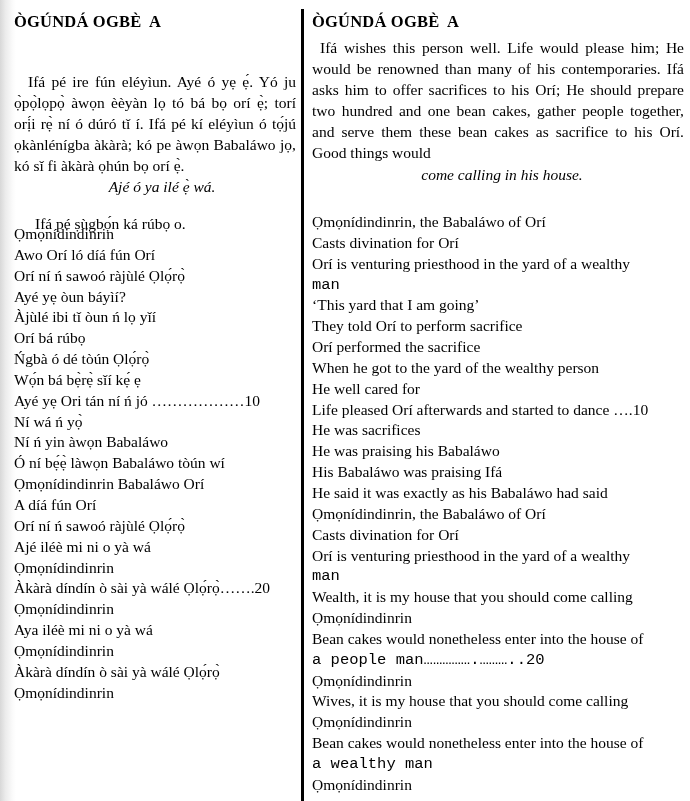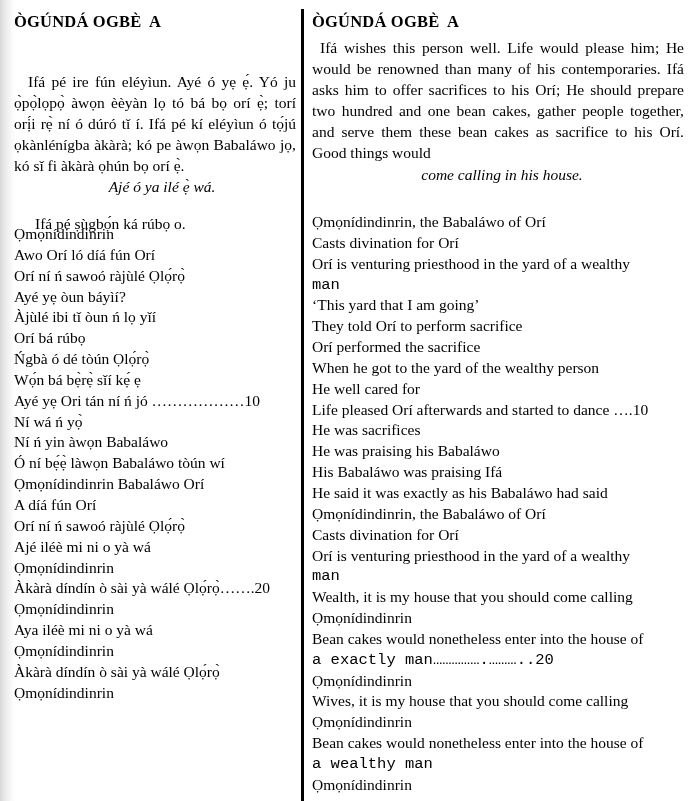--- a/index.html
+++ b/index.html
@@ -164,21 +164,21 @@
         <p class="vline"><span>Life pleased Orí afterwards and started to dance ….10</span></p>
         <p class="vline"><span>He was sacrifices</span></p>
         <p class="vline"><span>He was praising his Babaláwo</span></p>
         <p class="vline"><span>His Babaláwo was praising Ifá</span></p>
         <p class="vline"><span>He said it was exactly as his Babaláwo had said</span></p>
         <p class="vline"><span>Ọmọnídindinrin, the Babaláwo of Orí</span></p>
         <p class="vline"><span>Casts divination for Orí</span></p>
         <p class="vline wrapped"><span>Orí is venturing priesthood in the yard of a wealthy</span><span class="cont">man</span></p>
         <p class="vline"><span>Wealth, it is my house that you should come calling</span></p>
         <p class="vline"><span>Ọmọnídindinrin</span></p>
-        <p class="vline wrapped"><span>Bean cakes would nonetheless enter into the house of</span><span class="cont">a exactly man…………….………..20</span></p>
+        <p class="vline wrapped"><span>Bean cakes would nonetheless enter into the house of</span><span class="cont">a people man…………….………..20</span></p>
         <p class="vline"><span>Ọmọnídindinrin</span></p>
         <p class="vline"><span>Wives, it is my house that you should come calling</span></p>
         <p class="vline"><span>Ọmọnídindinrin</span></p>
         <p class="vline wrapped"><span>Bean cakes would nonetheless enter into the house of</span><span class="cont">a wealthy man</span></p>
         <p class="vline"><span>Ọmọnídindinrin</span></p>
       </div>
   </div>
 
 </div>
 

